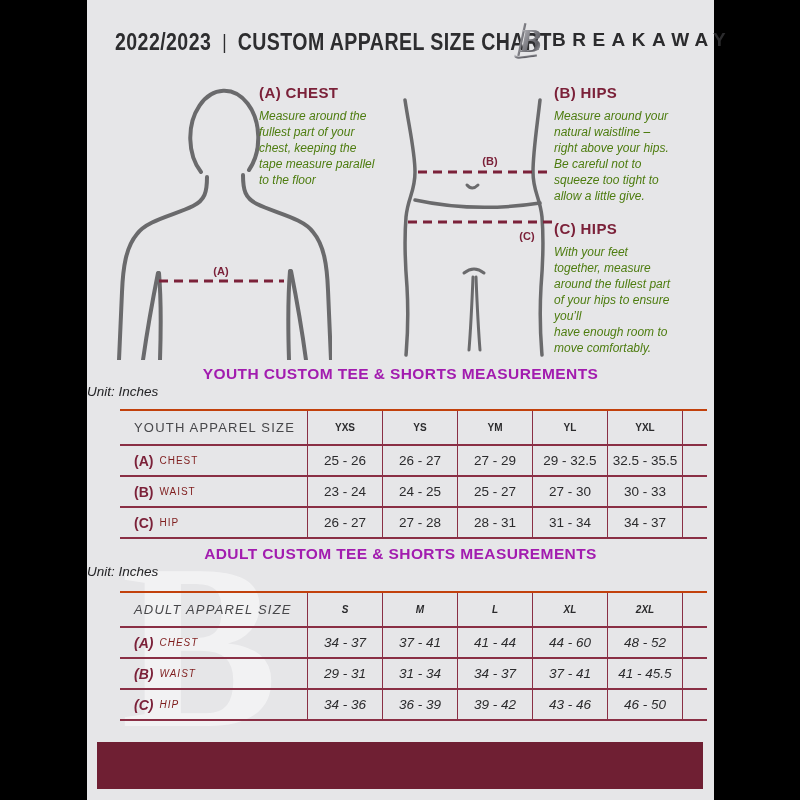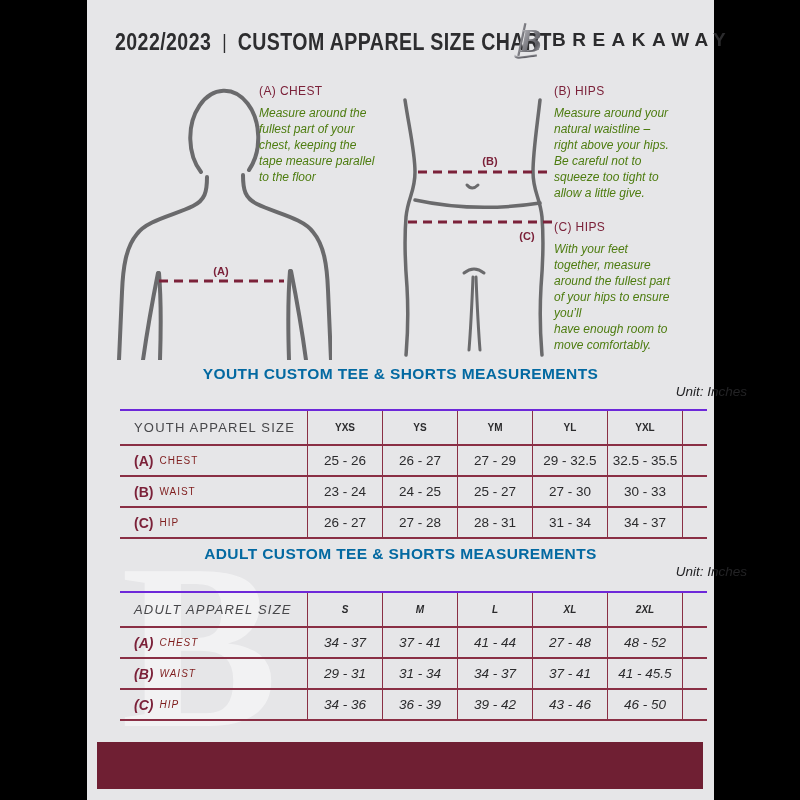--- a/index.html
+++ b/index.html
@@ -17,43 +17,43 @@
   .title-group{position:absolute;left:28px;top:29px;display:flex;align-items:center;gap:13px;
                transform:scaleX(.85);transform-origin:left center;white-space:nowrap;}
   .season,.doc-title{font-size:23px;font-weight:bold;color:#2d2d2f;letter-spacing:.5px;}
   .pipe{font-size:20px;color:#2d2d2f;font-weight:400;}
   .brand-group{position:absolute;left:426px;top:20px;display:flex;align-items:center;gap:9px;}
   .logo{width:30px;height:40px;}
   .brand-name{font-size:19px;font-weight:bold;letter-spacing:6.5px;color:#2b2b2d;}
 
   
   .note{position:absolute;z-index:1;}
-  .note h3{margin:0;font-size:12px;font-weight:normal;color:#7b2139;letter-spacing:.4px;}
+  .note h3{margin:0;font-size:15px;font-weight:bold;color:#7b2139;letter-spacing:.4px;}
   .note p{margin:7px 0 0 0;font-size:12px;line-height:16px;font-style:italic;
           color:#4d7c0f;white-space:pre-line;}
   .note-chest{left:172px;top:84px;width:160px;}
   .note-waist{left:467px;top:84px;width:145px;}
   .note-hips{left:467px;top:220px;width:160px;}
 
   .figure{position:absolute;z-index:1;}
   .fig-torso{left:30px;top:80px;}
   .fig-waist{left:303px;top:97px;}
   .marker-label{font-size:11px;font-weight:bold;fill:#7b2139;font-family:"Liberation Sans",sans-serif;}
 
   
   .sec-title{position:absolute;left:0;width:100%;text-align:center;z-index:1;
-             font-size:15.5px;font-weight:bold;color:#0369a1;letter-spacing:.4px;}
-  .sec-unit{position:absolute;left:0;width:100%;text-align:right;z-index:1;
-            font-size:13.5px;font-style:italic;color:#232325;margin-left:33px;}
+             font-size:15.5px;font-weight:bold;color:#a21caf;letter-spacing:.4px;}
+  .sec-unit{position:absolute;left:0;width:100%;text-align:left;z-index:1;
+            font-size:13.5px;font-style:italic;color:#232325;}
   .youth-title{top:365px;} .youth-unit{top:384px;}
   .adult-title{top:545px;} .adult-unit{top:564px;}
 
   
   .size-table{position:absolute;left:33px;width:587px;z-index:1;
-              border-top:2px solid #6d28d9;}
+              border-top:2px solid #c2410c;}
   .youth-table{top:409px;} .adult-table{top:591px;font-style:italic;}
   .t-row{display:grid;grid-template-columns:187px repeat(5,75px) 1fr;
          border-bottom:2px solid #8a2f45;height:29px;}
   .t-row.t-head{height:33px;}
   .t-row>div{display:flex;align-items:center;justify-content:center;
              font-size:13.5px;color:#2b2b2d;}
   .t-row>div:not(:first-child){border-left:1.5px solid #8a2f45;}
   .t-row>div.filler{border-left:1.5px solid #8a2f45;}
   .t-head>.size-cell{font-weight:bold;font-size:10px;}
   .label-cell{justify-content:flex-start !important;padding-left:14px;gap:6px;}
@@ -224,21 +224,21 @@
         <div class="filler"></div>
       </div>
       <div class="t-row">
         <div class="label-cell">
           <span class="row-key">(A)</span>
           <span class="row-label">CHEST</span>
         </div>
         <div>34 - 37</div>
         <div>37 - 41</div>
         <div>41 - 44</div>
-        <div>27 - 48</div>
+        <div>44 - 60</div>
         <div>48 - 52</div>
         <div class="filler"></div>
       </div>
       <div class="t-row">
         <div class="label-cell">
           <span class="row-key">(B)</span>
           <span class="row-label">WAIST</span>
         </div>
         <div>29 - 31</div>
         <div>31 - 34</div>

